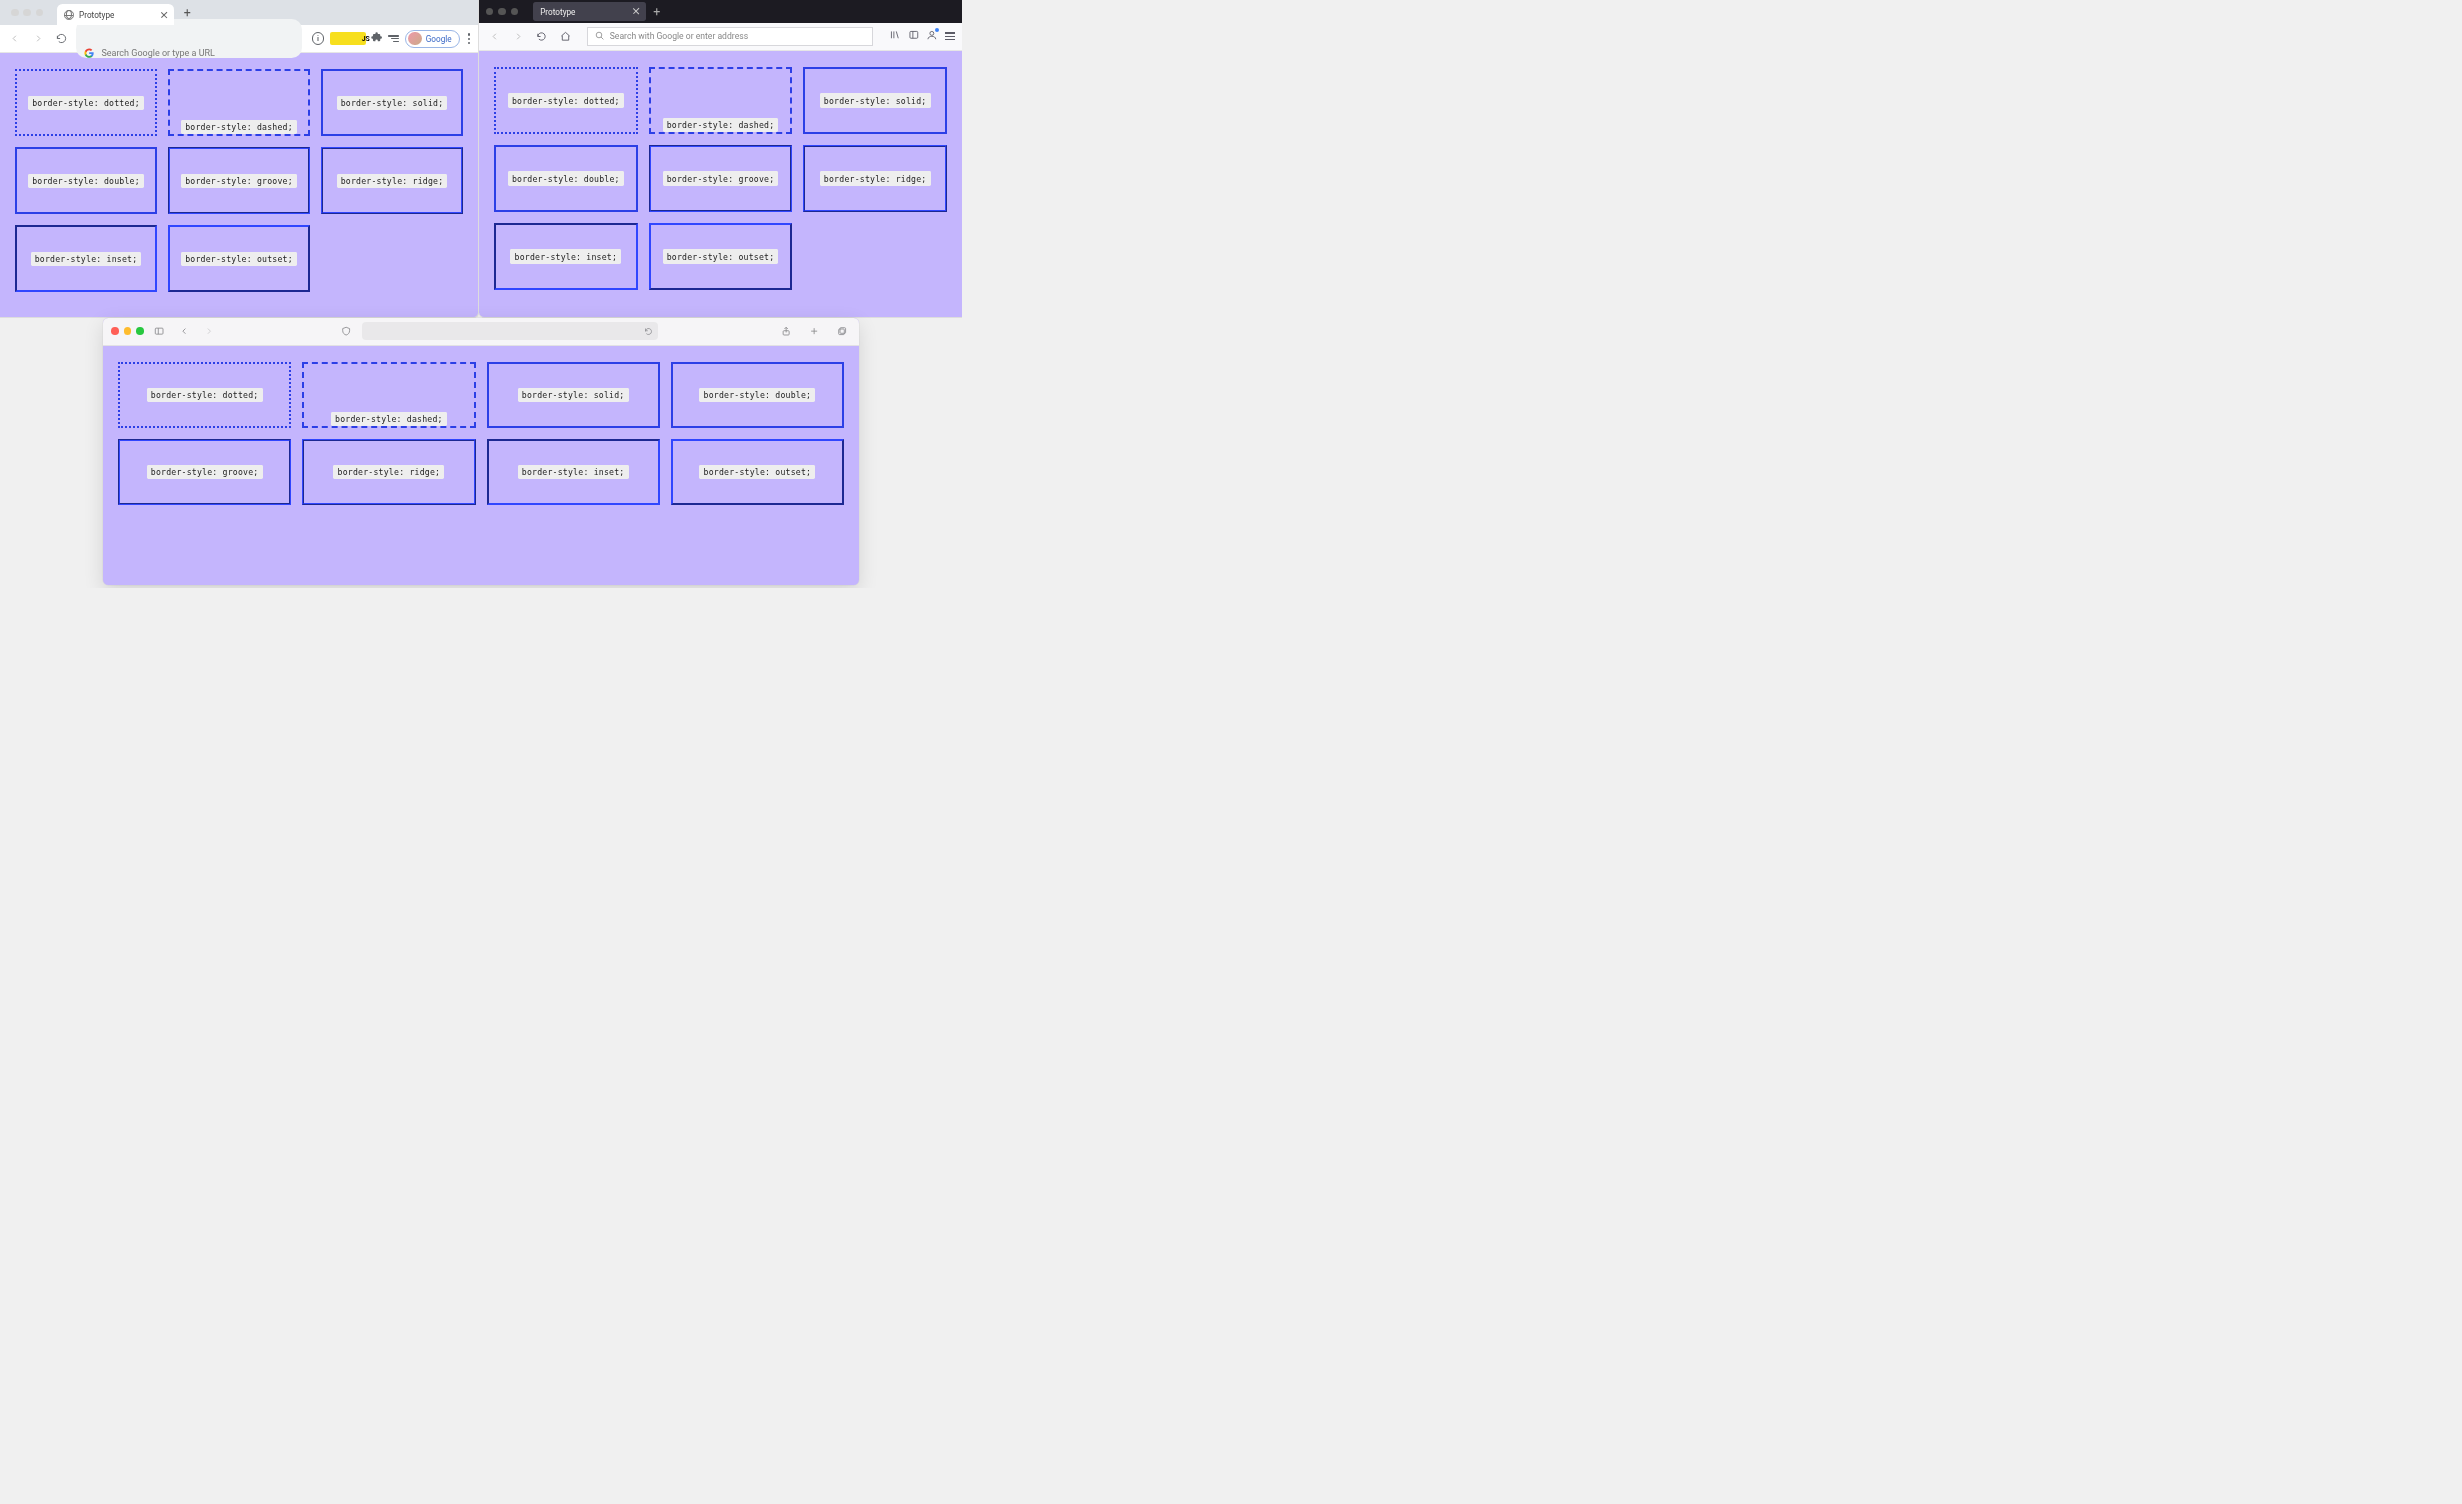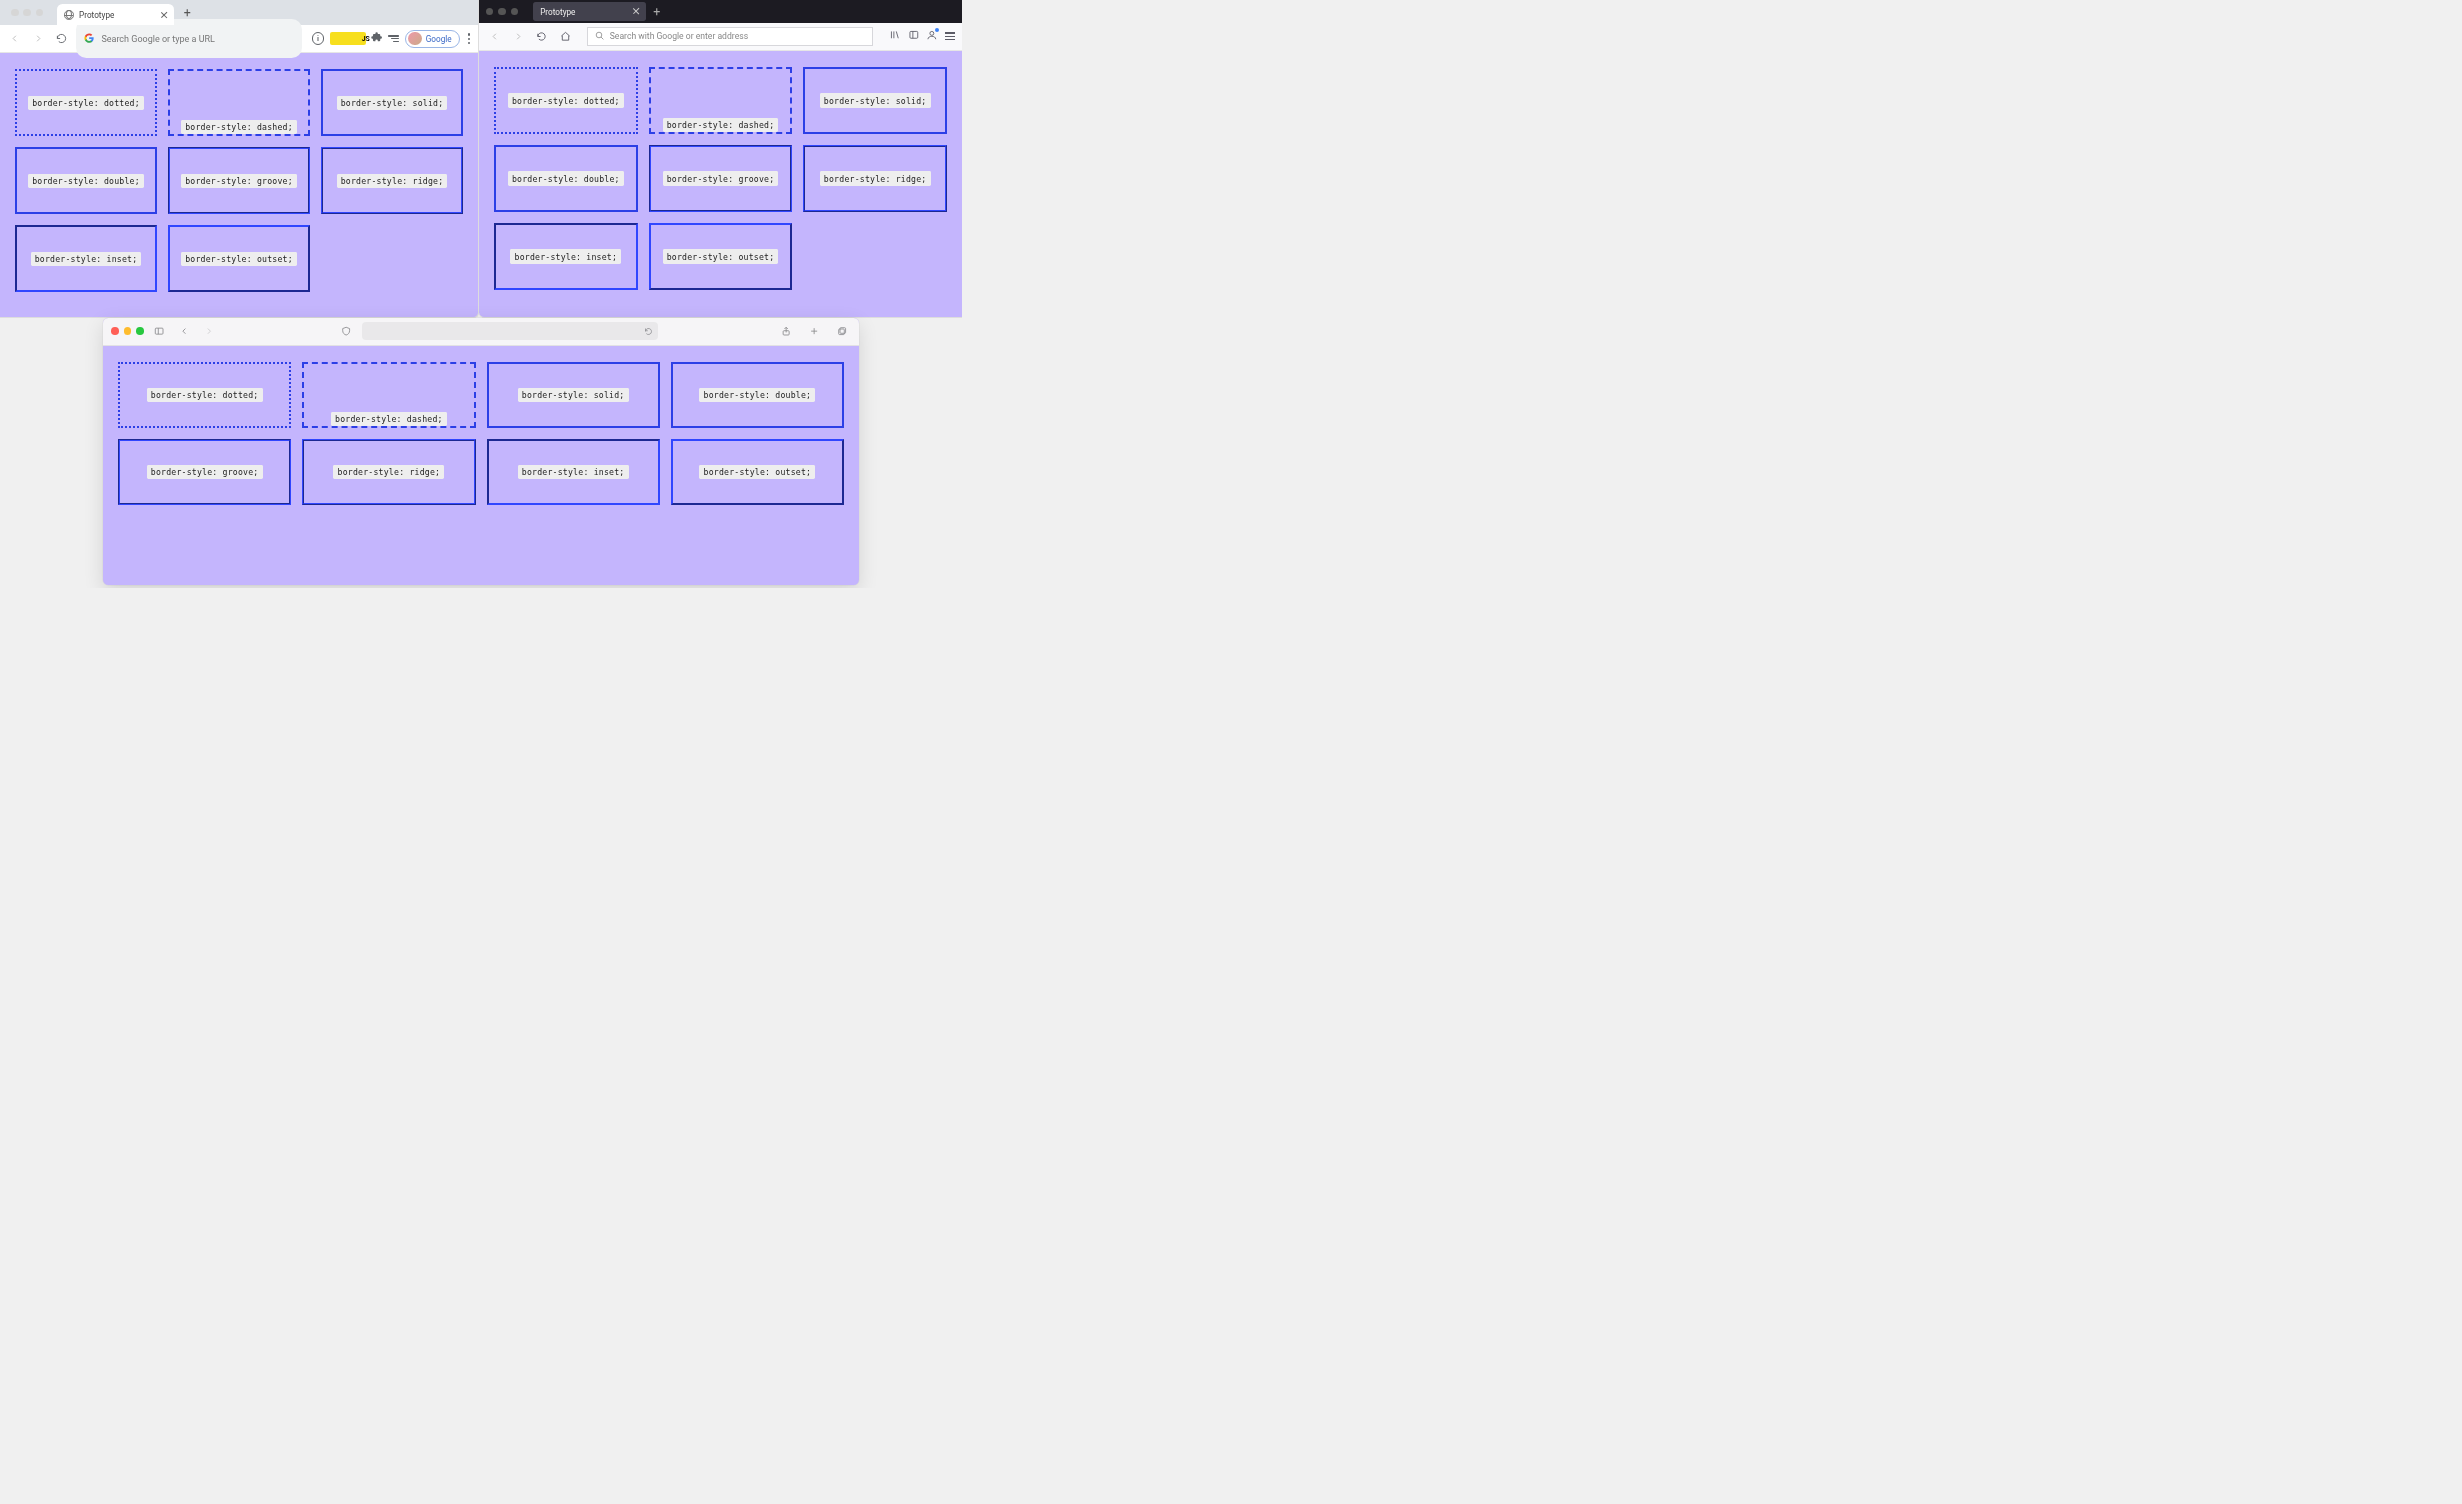--- a/index.html
+++ b/index.html
@@ -57,21 +57,21 @@
   .chrome-newtab { width:18px;height:18px;display:flex;align-items:center;justify-content:center;color:#555;font-size:12.4px;margin-left:4.1px;align-self:center;}
   .chrome-toolbar {
     height: 27.5px; background:#fff; border-bottom:0.7px solid #e6e6e6;
     display:flex; align-items:center; padding:0 5.5px; gap:5.5px;
   }
   .tb-icon { width:18px;height:18px;border-radius:50%;display:flex;align-items:center;justify-content:center;color:#5f6368;}
   .tb-icon svg{width:11px;height:11px;stroke:#5f6368;stroke-width:2;fill:none;}
   .tb-icon.disabled svg{stroke:#b8b8b8;}
   .omnibox {
     flex:1; height:39px; background:#f1f3f4; border-radius:10.3px;
-    display:flex;align-items:center;padding:0 8.2px;gap:6.9px;color:#777;font-size:9px;
+    display:flex;align-items:flex-end;padding:0 8.2px;gap:6.9px;color:#777;font-size:9px;
   }
   .omnibox .gicon{width:10.3px;height:10.3px;}
   .chrome-right{display:flex;align-items:center;gap:5.5px;padding-left:4.1px;}
   .chip-js{width:13.7px;height:13.7px;background:#f7df1e;border-radius:2.1px;display:flex;align-items:center;justify-content:center;font-size:6.9px;font-weight:700;padding-left:36px;}
   .chip-info{width:12.4px;height:12.4px;border:1px solid #5f6368;border-radius:50%;display:flex;align-items:center;justify-content:center;font-size:7.6px;color:#5f6368;font-weight:600;}
   .chip-puzzle svg{width:11.7px;height:11.7px;fill:#5f6368;}
   .chip-lines{width:11px;display:flex;flex-direction:column;gap:1.4px;align-items:flex-end;} .chip-lines i{height:1.4px;background:#5f6368;border-radius:0.7px;} .chip-lines i:nth-child(1){width:100%} .chip-lines i:nth-child(2){width:75%} .chip-lines i:nth-child(3){width:55%}
   .paused-pill{height:18px;border:0.7px solid #9ab6e6;border-radius:9.6px;display:flex;align-items:center;gap:4.1px;padding:0 6.9px 0 2.1px;font-size:8.2px;color:#3b69c6;}
   .paused-pill .av{width:13.7px;height:13.7px;border-radius:50%;background:linear-gradient(135deg,#e9a,#ca8);}
   .kebab{display:flex;flex-direction:column;gap:2.1px;padding:0 2.7px;} .kebab i{width:2.1px;height:2.1px;background:#5f6368;border-radius:50%;}

